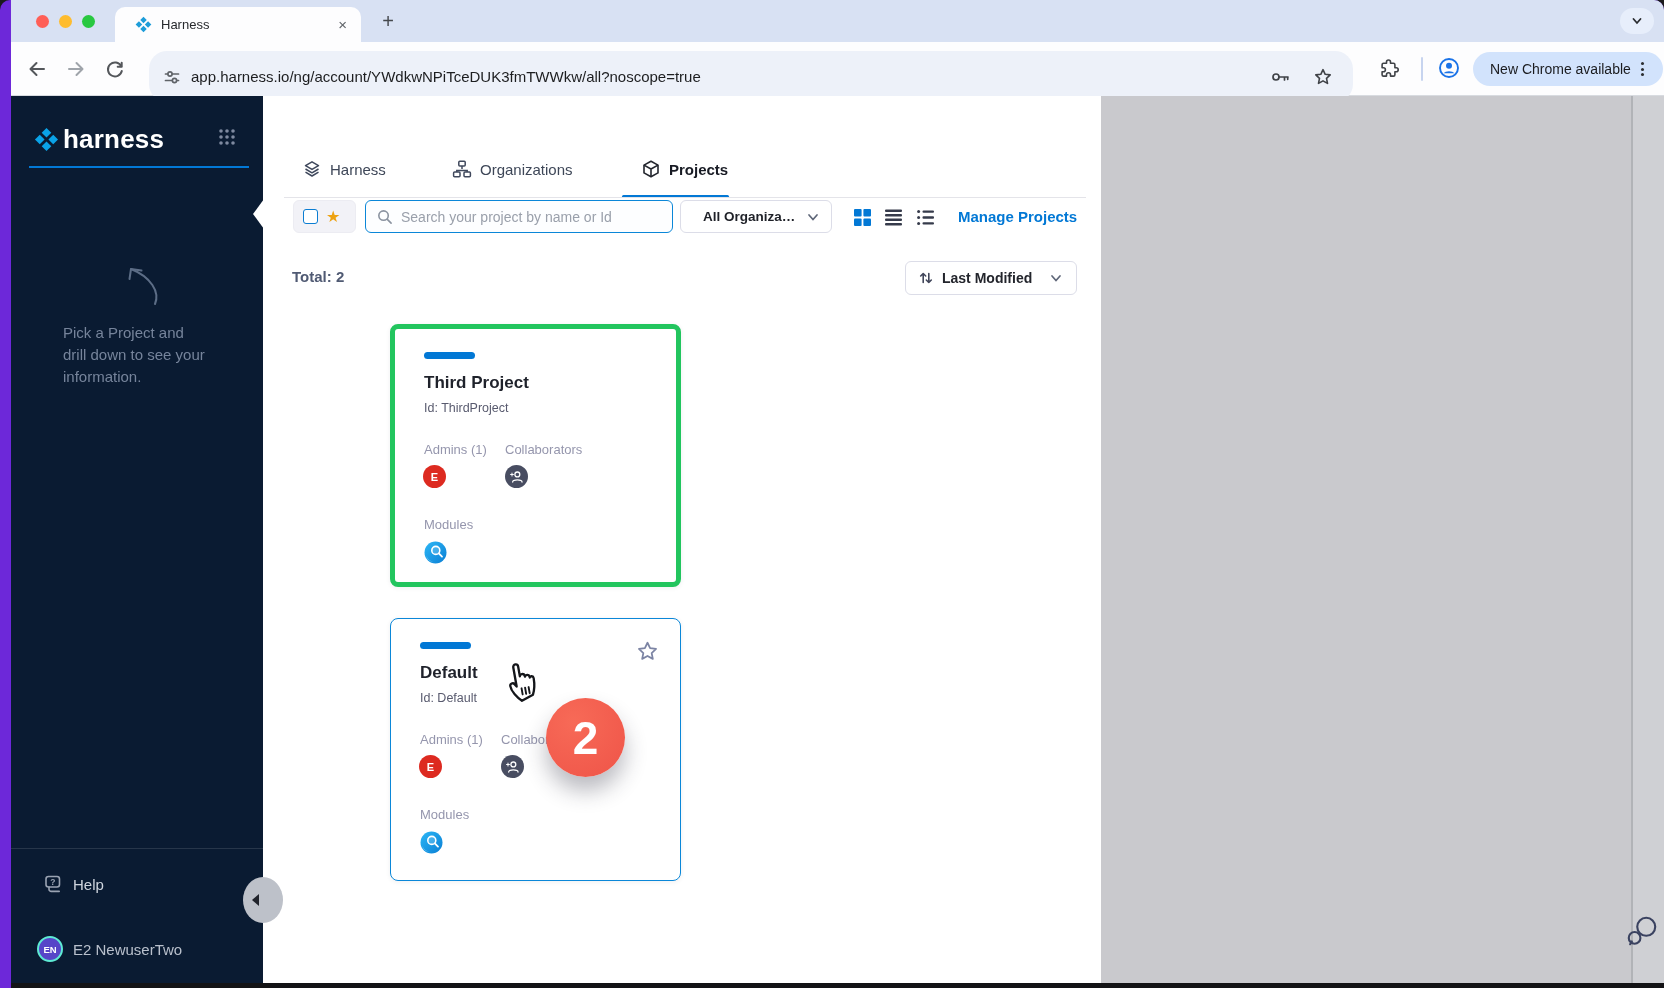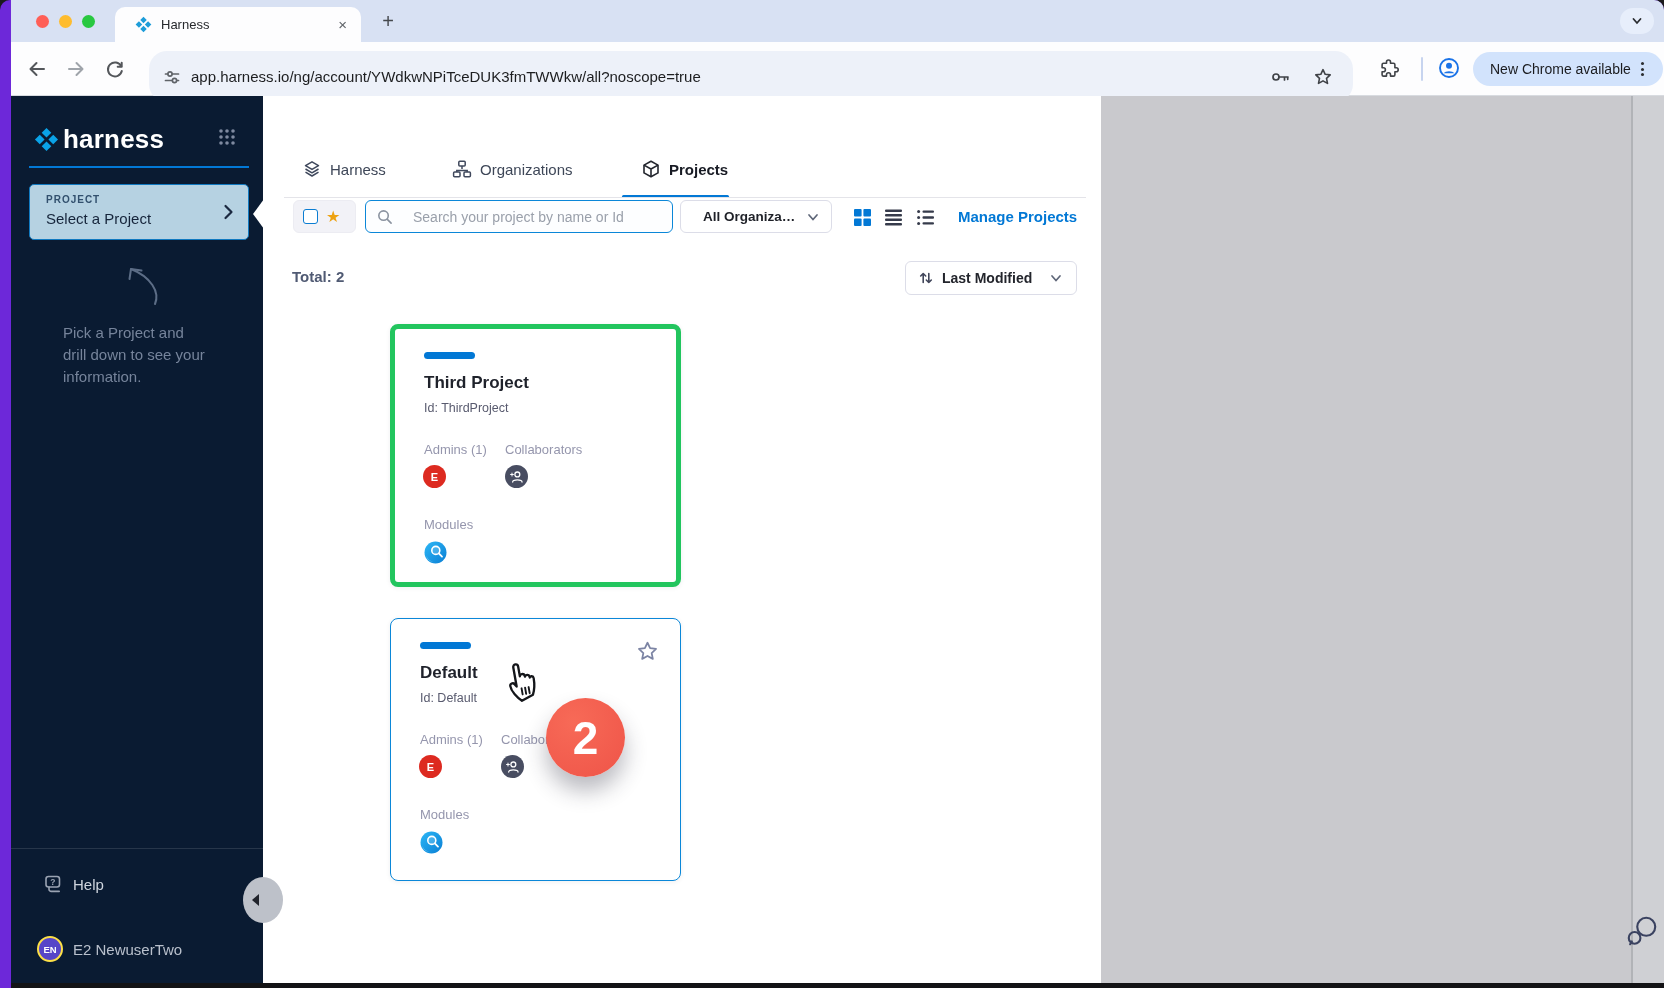--- a/index.html
+++ b/index.html
@@ -47,39 +47,39 @@
   .proj-eyebrow { position:absolute; left:16px; top:9px; font-size:10px; font-weight:bold; letter-spacing:1px; color:#32506e; }
   .proj-label { position:absolute; left:16px; top:25px; font-size:15px; color:#15243a; }
   .proj-chev { position:absolute; right:10px; top:17px; }
   .notch { position:absolute; left:242px; top:103px; width:0; height:0; border-top:15px solid transparent; border-bottom:15px solid transparent; border-right:11px solid #ffffff; }
   .doodle { position:absolute; left:108px; top:165px; }
   .hint { position:absolute; left:52px; top:226px; font-size:15px; line-height:22px; color:#76849b; }
   .side-div { position:absolute; left:0; top:752px; width:100%; height:1px; background:rgba(255,255,255,.12); }
   .help-row { position:absolute; left:32px; top:778px; display:flex; align-items:center; gap:9px; }
   .help-row span { font-size:15px; color:#cfd5de; }
   .user-row { position:absolute; left:26px; top:840px; display:flex; align-items:center; gap:10px; }
-  .en-avatar { width:26px; height:26px; border-radius:50%; background:#5745c8; border:2px solid #fde047; color:#fff; font-size:9.5px; font-weight:bold; display:flex; align-items:center; justify-content:center; }
+  .en-avatar { width:26px; height:26px; border-radius:50%; background:#5745c8; border:2px solid #5eead4; color:#fff; font-size:9.5px; font-weight:bold; display:flex; align-items:center; justify-content:center; }
   .user-row span.name { font-size:15px; color:#b9c0cc; }
   .collapse-handle { position:absolute; left:232px; top:781px; width:40px; height:46px; background:#bdc1c9; border-radius:50%; z-index:6; display:flex; align-items:center; }
   .collapse-handle i { display:block; margin-left:9px; width:0; height:0; border-top:6px solid transparent; border-bottom:6px solid transparent; border-right:7px solid #21242c; }
 
   
   .tab-item { position:absolute; top:159px; display:flex; align-items:center; gap:8px; font-size:15px; color:#3e4758; }
   .tab-item.active { font-weight:bold; color:#181b24; }
   .tab-underline { position:absolute; left:359px; top:99px; width:107px; height:3px; background:#0278d5; border-radius:2px; }
   .tabs-div { position:absolute; left:21px; top:101px; width:802px; height:1px; background:#e4e4e9; }
   .tabs-wrap { position:absolute; left:0; top:0; width:100%; height:102px; }
   .tabs-wrap .tab-item { top:63px; }
 
   
   .fav-pill { position:absolute; left:30px; top:104px; width:63px; height:33px; background:#f2f2f7; border:1px solid #ececf2; border-radius:6px; display:flex; align-items:center; }
   .checkbox { width:15px; height:15px; border:1.5px solid #0b7dd2; border-radius:3px; background:#fff; margin-left:9px; }
   .fav-star { margin-left:8px; font-size:16px; color:#eda211; line-height:1; }
   .search-box { position:absolute; left:102px; top:104px; width:308px; height:33px; border:1px solid #0b87d8; border-radius:6px; background:#fdfeff; display:flex; align-items:center; }
-  .search-box input { border:none; outline:none; background:transparent; font-family:"Liberation Sans",sans-serif; font-size:14px; color:#3a3f4a; width:255px; margin-left:20px; }
+  .search-box input { border:none; outline:none; background:transparent; font-family:"Liberation Sans",sans-serif; font-size:14px; color:#3a3f4a; width:255px; margin-left:8px; }
   .search-box input::placeholder { color:#9aa0ab; }
   .search-box .mag { margin-left:10px; }
   .org-dd { position:absolute; left:417px; top:104px; width:152px; height:33px; background:#fff; border:1px solid #dcdde8; border-radius:6px; display:flex; align-items:center; }
   .org-dd .val { margin-left:22px; font-size:13.5px; font-weight:bold; color:#1f2128; flex:1; }
   .org-dd .chev { margin-right:10px; }
   .view-ic { position:absolute; top:112px; }
   .manage { position:absolute; left:695px; top:112px; font-size:15px; font-weight:bold; color:#0278d5; }
 
   .total { position:absolute; left:29px; top:172px; font-size:15px; font-weight:bold; color:#505a73; }
   .sort-btn { position:absolute; left:642px; top:165px; width:172px; height:34px; background:#fff; border:1px solid #dcdde8; border-radius:6px; display:flex; align-items:center; }
@@ -209,27 +209,20 @@
             <circle cx="4" cy="10" r="1.8"></circle>
             <circle cx="10" cy="10" r="1.8"></circle>
             <circle cx="16" cy="10" r="1.8"></circle>
             <circle cx="4" cy="16" r="1.8"></circle>
             <circle cx="10" cy="16" r="1.8"></circle>
             <circle cx="16" cy="16" r="1.8"></circle>
           </g>
       </svg>
       <div class="side-accent"></div>
 
-      <div class="proj-card">
-        <div class="proj-eyebrow">PROJECT</div>
-        <div class="proj-label">Select a Project</div>
-        <svg class="proj-chev" width="20" height="20" viewBox="0 0 20 20">
-            <polyline points="7.5,4 13.5,10 7.5,16" fill="none" stroke="#1b2940" stroke-width="2.2" stroke-linecap="round" stroke-linejoin="round"></polyline>
-          </svg>
-      </div>
       <div class="notch"></div>
 
       <svg class="doodle" width="46" height="48" viewBox="0 0 46 48">
         <path d="M36 43 C41 31 32 16 12 8" fill="none" stroke="#5c6d86" stroke-width="2" stroke-linecap="round"></path>
         <path d="M12 8 l-1.5 10 M12 8 l10.5 1.5" fill="none" stroke="#5c6d86" stroke-width="2" stroke-linecap="round"></path>
       </svg>
       <div class="hint">
         <div>Pick a Project and</div>
         <div>drill down to see your</div>
         <div>information.</div>

